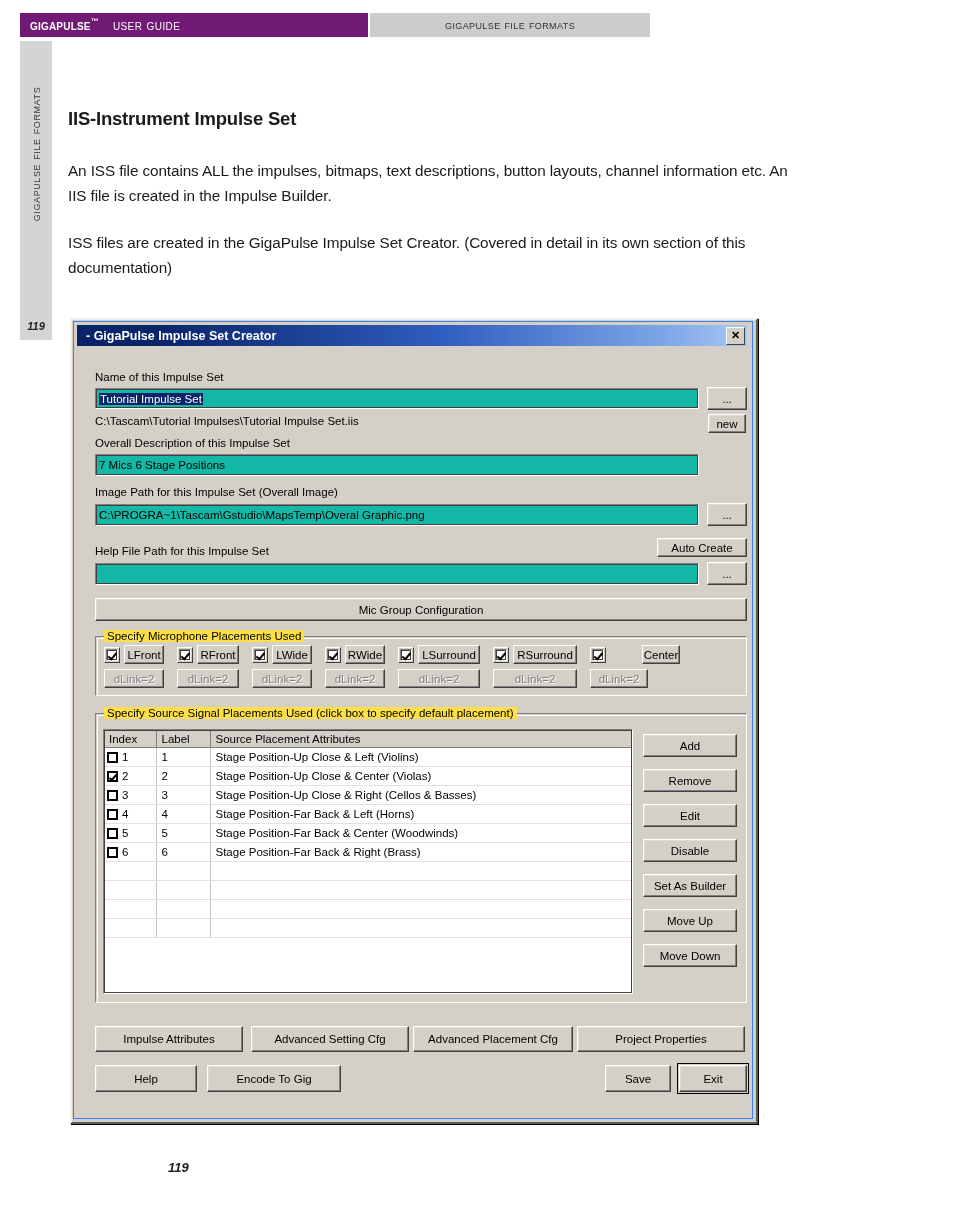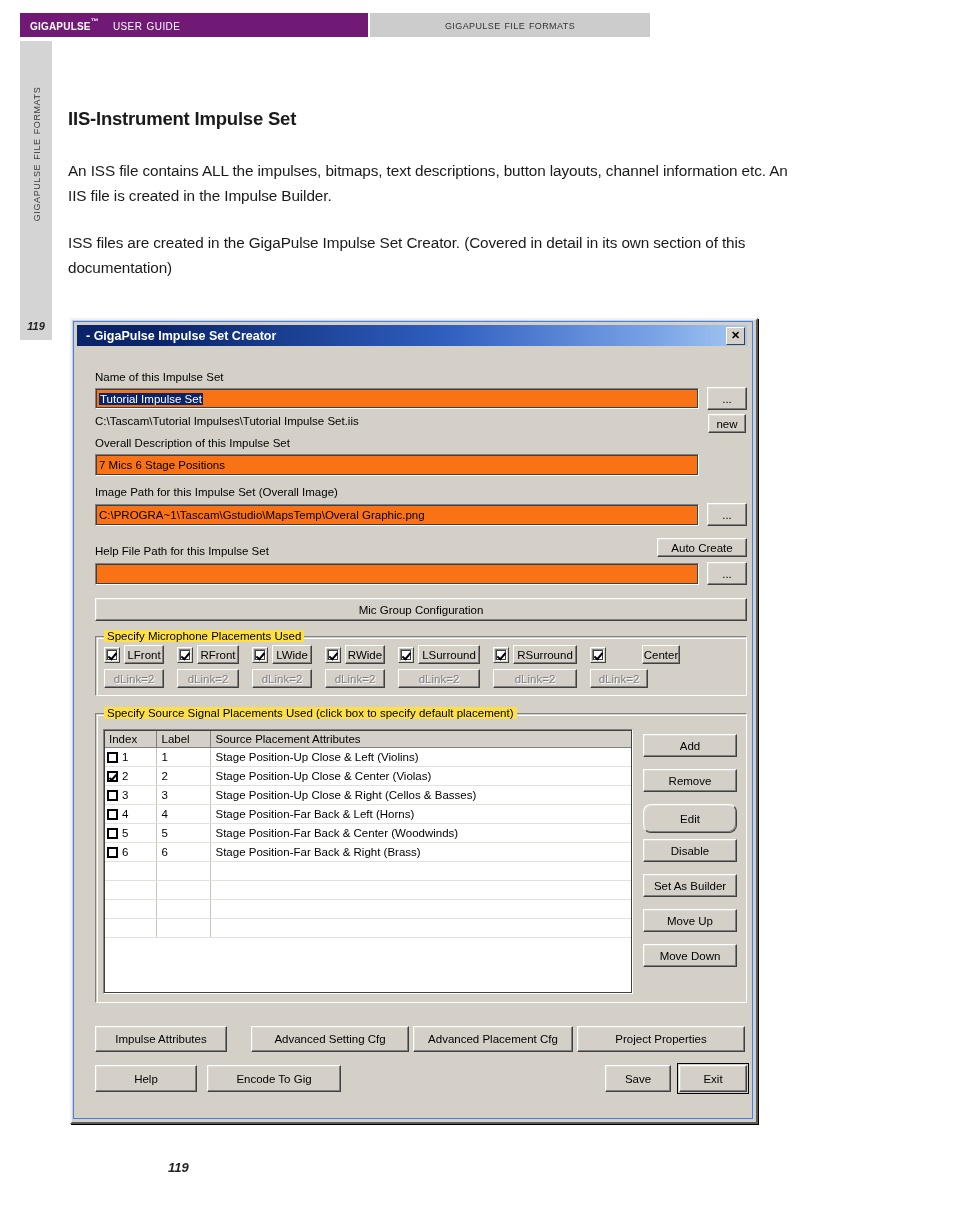--- a/index.html
+++ b/index.html
@@ -190,21 +190,21 @@
 
   
   .lbl {
     position: absolute;
     font-size: 11.5px;
     color: #000000;
     white-space: nowrap;
   }
   .txtbox {
     position: absolute;
-    background: #f97316;
+    background: #14b8a6;
     border-top: 1px solid #808080;
     border-left: 1px solid #808080;
     border-right: 1px solid #ffffff;
     border-bottom: 1px solid #ffffff;
     outline: 1px solid #404040;
     outline-offset: -2px;
     box-sizing: border-box;
     font-size: 11.5px;
     padding: 2px 3px;
     display: flex;
@@ -603,29 +603,29 @@
                 <td></td>
                 <td></td>
               </tr>
             </tbody>
       </table>
     </div>
 
     <div id="side-btns">
           <div class="btn" style="left: 566px; top: 385px; width: 94px; height: 23px;">Add</div>
           <div class="btn" style="left: 566px; top: 420px; width: 94px; height: 23px;">Remove</div>
-          <div class="btn" style="left: 566px; top: 455px; width: 94px; height: 29px; border-radius: 8px;">Edit</div>
+          <div class="btn" style="left: 566px; top: 455px; width: 94px; height: 23px;">Edit</div>
           <div class="btn" style="left: 566px; top: 490px; width: 94px; height: 23px;">Disable</div>
           <div class="btn" style="left: 566px; top: 525px; width: 94px; height: 23px;">Set As Builder</div>
           <div class="btn" style="left: 566px; top: 560px; width: 94px; height: 23px;">Move Up</div>
           <div class="btn" style="left: 566px; top: 595px; width: 94px; height: 23px;">Move Down</div>
         </div>
 
     <div id="bottom-row-1">
-          <div class="btn" style="left: 18px; top: 677px; width: 132px; height: 26px;">Impulse Attributes</div>
+          <div class="btn" style="left: 18px; top: 677px; width: 148px; height: 26px;">Impulse Attributes</div>
           <div class="btn" style="left: 174px; top: 677px; width: 158px; height: 26px;">Advanced Setting Cfg</div>
           <div class="btn" style="left: 336px; top: 677px; width: 160px; height: 26px;">Advanced Placement Cfg</div>
           <div class="btn" style="left: 500px; top: 677px; width: 168px; height: 26px;">Project Properties</div>
         </div>
     <div id="bottom-row-2">
           <div class="btn" style="left: 18px; top: 716px; width: 102px; height: 27px;">Help</div>
           <div class="btn" style="left: 130px; top: 716px; width: 134px; height: 27px;">Encode To Gig</div>
           <div class="btn" style="left: 528px; top: 716px; width: 66px; height: 27px;">Save</div>
           <div class="btn focus" style="left: 602px; top: 716px; width: 68px; height: 27px;">Exit</div>
         </div>

